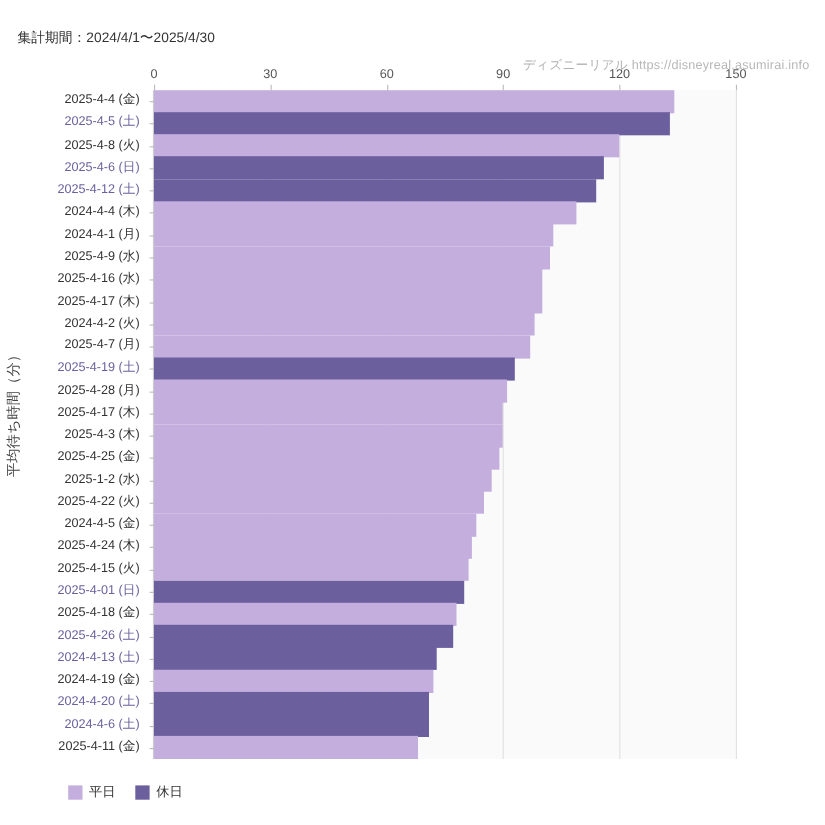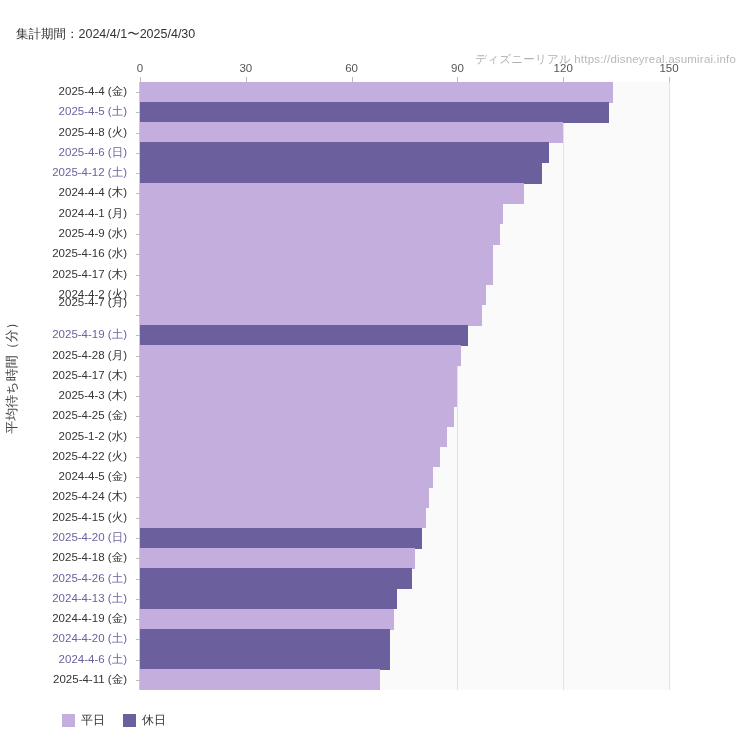--- a/index.html
+++ b/index.html
@@ -171,32 +171,32 @@
       <div class="y-label holiday-label" style="top: 24.4px; right: 6px;">2025-4-5 (土)</div>
       <div class="y-label" style="top: 44.6667px; right: 6px;">2025-4-8 (火)</div>
       <div class="y-label holiday-label" style="top: 64.9333px; right: 6px;">2025-4-6 (日)</div>
       <div class="y-label holiday-label" style="top: 85.2px; right: 6px;">2025-4-12 (土)</div>
       <div class="y-label" style="top: 105.467px; right: 6px;">2024-4-4 (木)</div>
       <div class="y-label" style="top: 125.733px; right: 6px;">2024-4-1 (月)</div>
       <div class="y-label" style="top: 146px; right: 6px;">2025-4-9 (水)</div>
       <div class="y-label" style="top: 166.267px; right: 6px;">2025-4-16 (水)</div>
       <div class="y-label" style="top: 186.533px; right: 6px;">2025-4-17 (木)</div>
       <div class="y-label" style="top: 206.8px; right: 6px;">2024-4-2 (火)</div>
-      <div class="y-label" style="top: 215px; right: 6px;">2025-4-7 (月)</div>
+      <div class="y-label" style="top: 226px; right: 6px;">2025-4-7 (月)</div>
       <div class="y-label holiday-label" style="top: 247.333px; right: 6px;">2025-4-19 (土)</div>
       <div class="y-label" style="top: 267.6px; right: 6px;">2025-4-28 (月)</div>
       <div class="y-label" style="top: 287.867px; right: 6px;">2025-4-17 (木)</div>
       <div class="y-label" style="top: 308.133px; right: 6px;">2025-4-3 (木)</div>
       <div class="y-label" style="top: 328.4px; right: 6px;">2025-4-25 (金)</div>
       <div class="y-label" style="top: 348.667px; right: 6px;">2025-1-2 (水)</div>
       <div class="y-label" style="top: 368.933px; right: 6px;">2025-4-22 (火)</div>
       <div class="y-label" style="top: 389.2px; right: 6px;">2024-4-5 (金)</div>
       <div class="y-label" style="top: 409.467px; right: 6px;">2025-4-24 (木)</div>
       <div class="y-label" style="top: 429.733px; right: 6px;">2025-4-15 (火)</div>
-      <div class="y-label holiday-label" style="top: 450px; right: 6px;">2025-4-20 (日)</div>
+      <div class="y-label holiday-label" style="top: 450px; right: 6px;">2025-4-01 (日)</div>
       <div class="y-label" style="top: 470.267px; right: 6px;">2025-4-18 (金)</div>
       <div class="y-label holiday-label" style="top: 490.533px; right: 6px;">2025-4-26 (土)</div>
       <div class="y-label holiday-label" style="top: 510.8px; right: 6px;">2024-4-13 (土)</div>
       <div class="y-label" style="top: 531.067px; right: 6px;">2024-4-19 (金)</div>
       <div class="y-label holiday-label" style="top: 551.333px; right: 6px;">2024-4-20 (土)</div>
       <div class="y-label holiday-label" style="top: 571.6px; right: 6px;">2024-4-6 (土)</div>
       <div class="y-label" style="top: 591.867px; right: 6px;">2025-4-11 (金)</div>
     </div>
 
   <div class="plot" id="plot">

